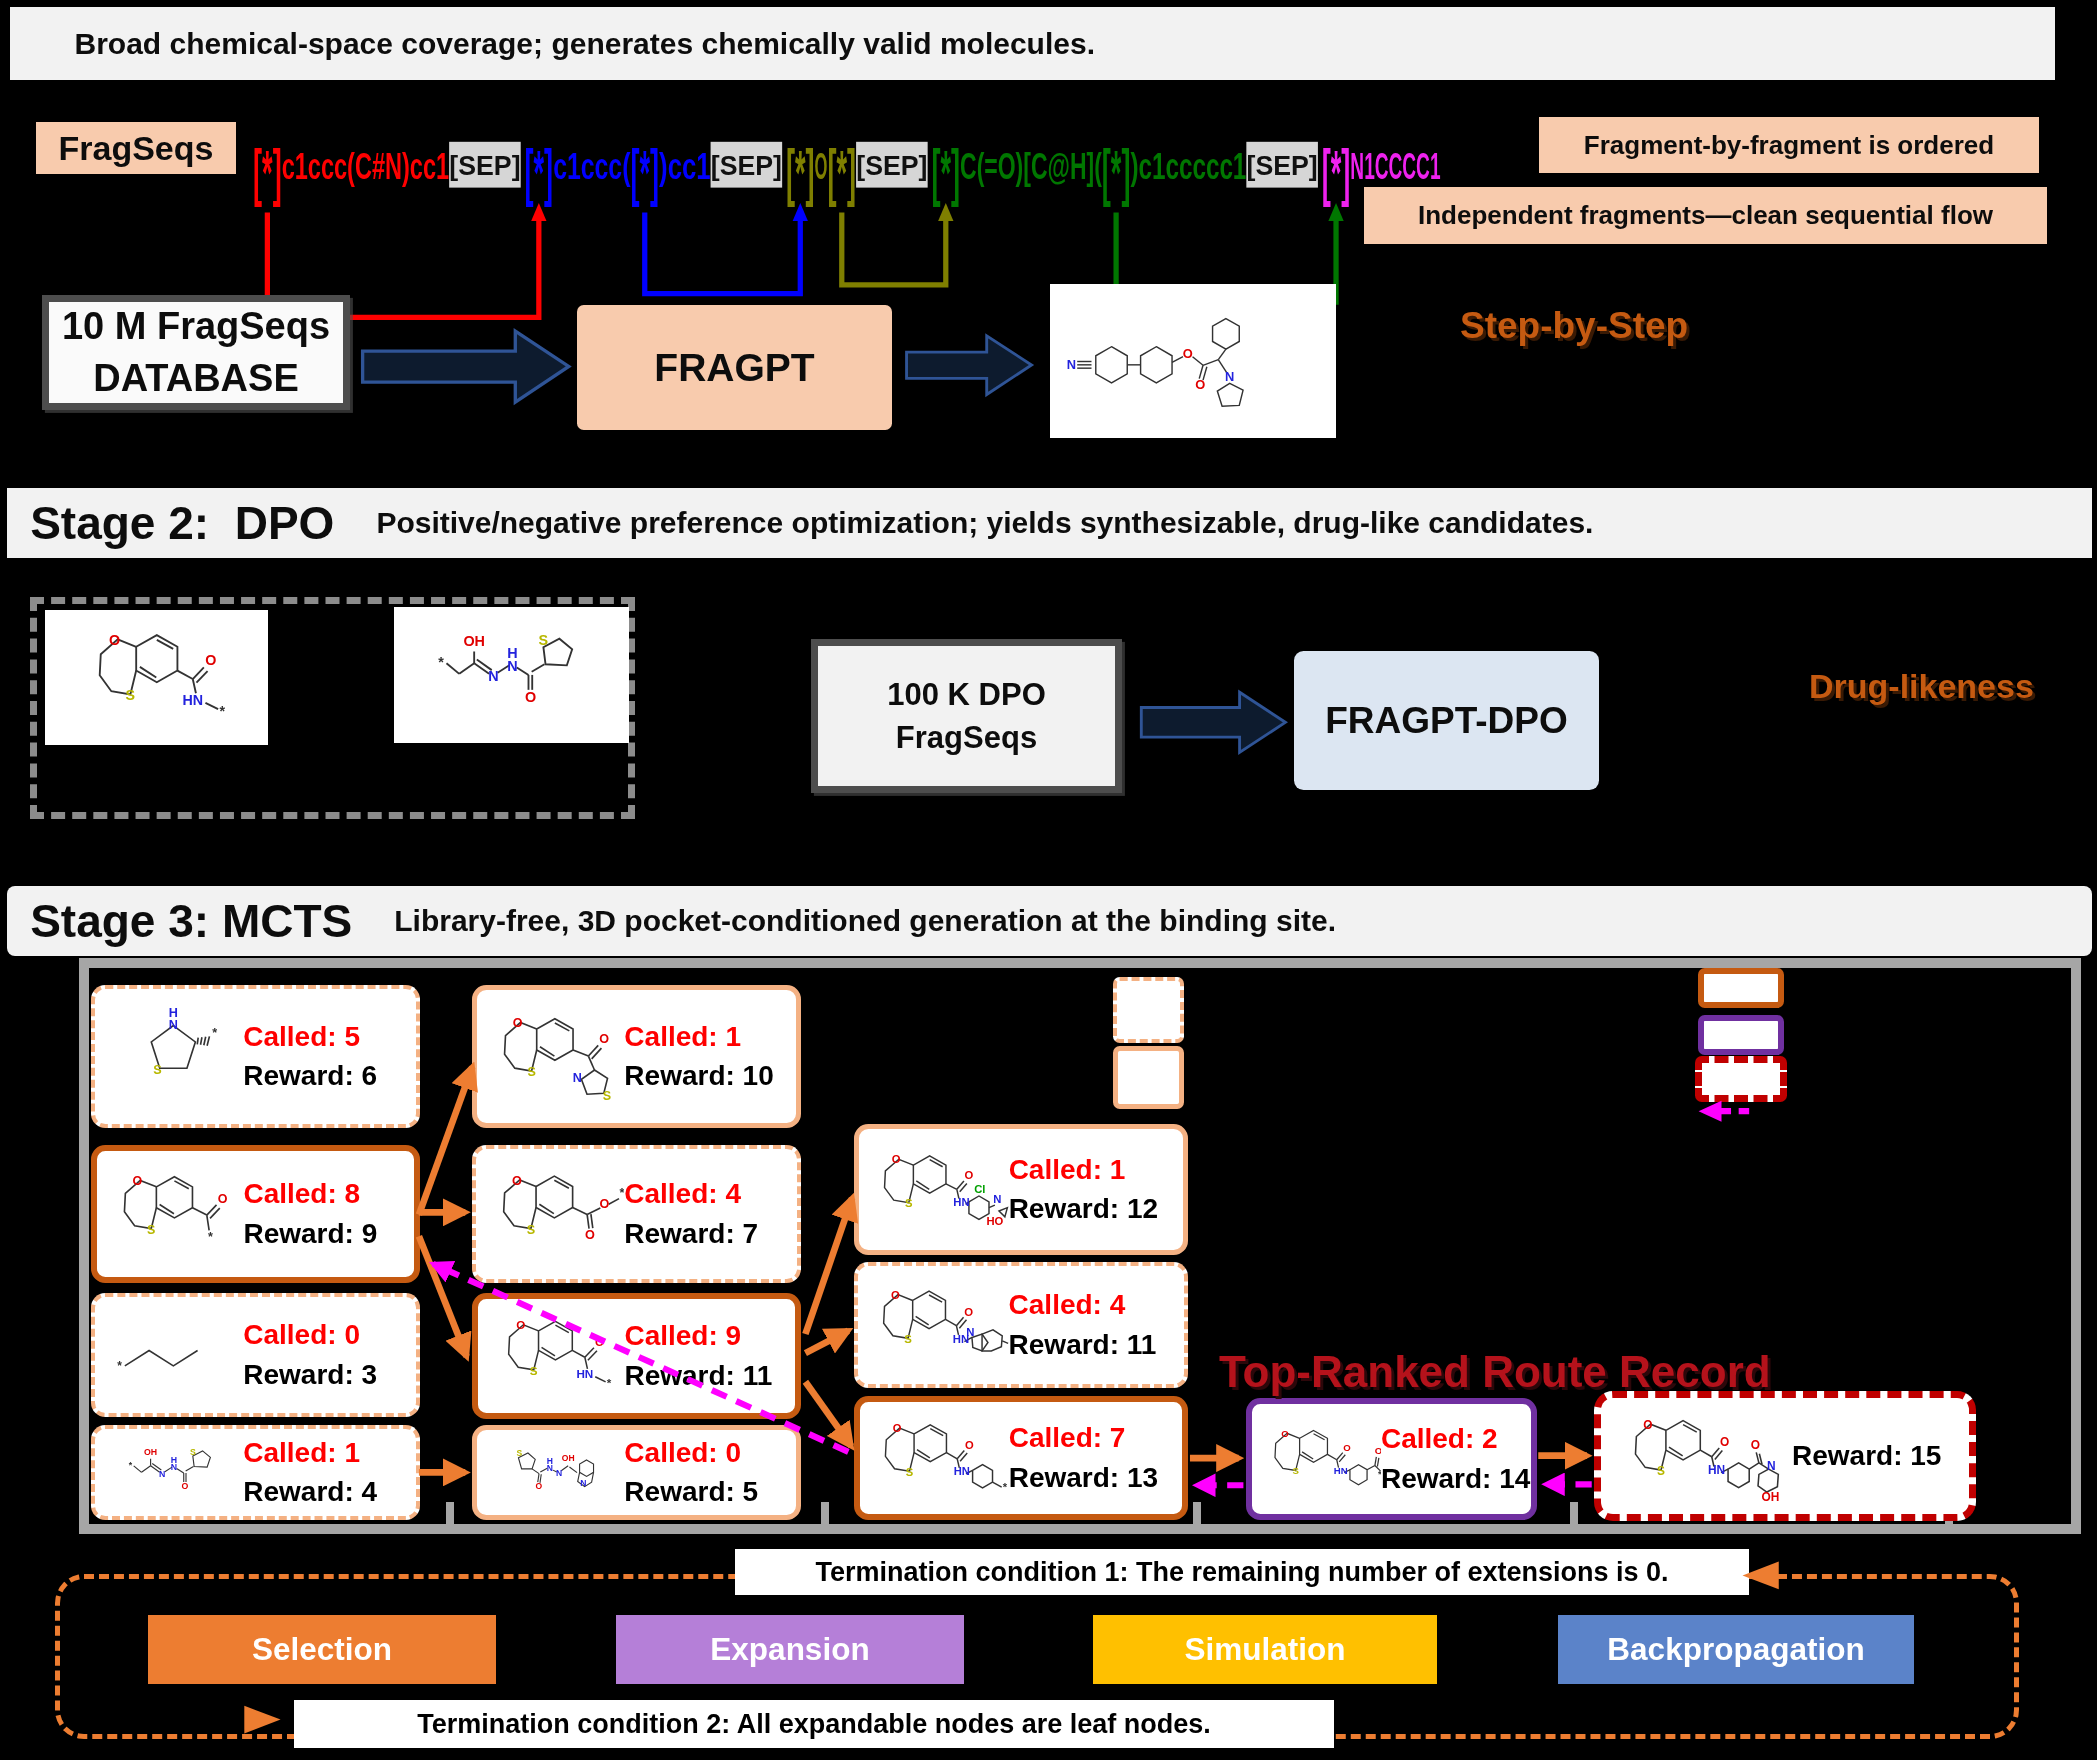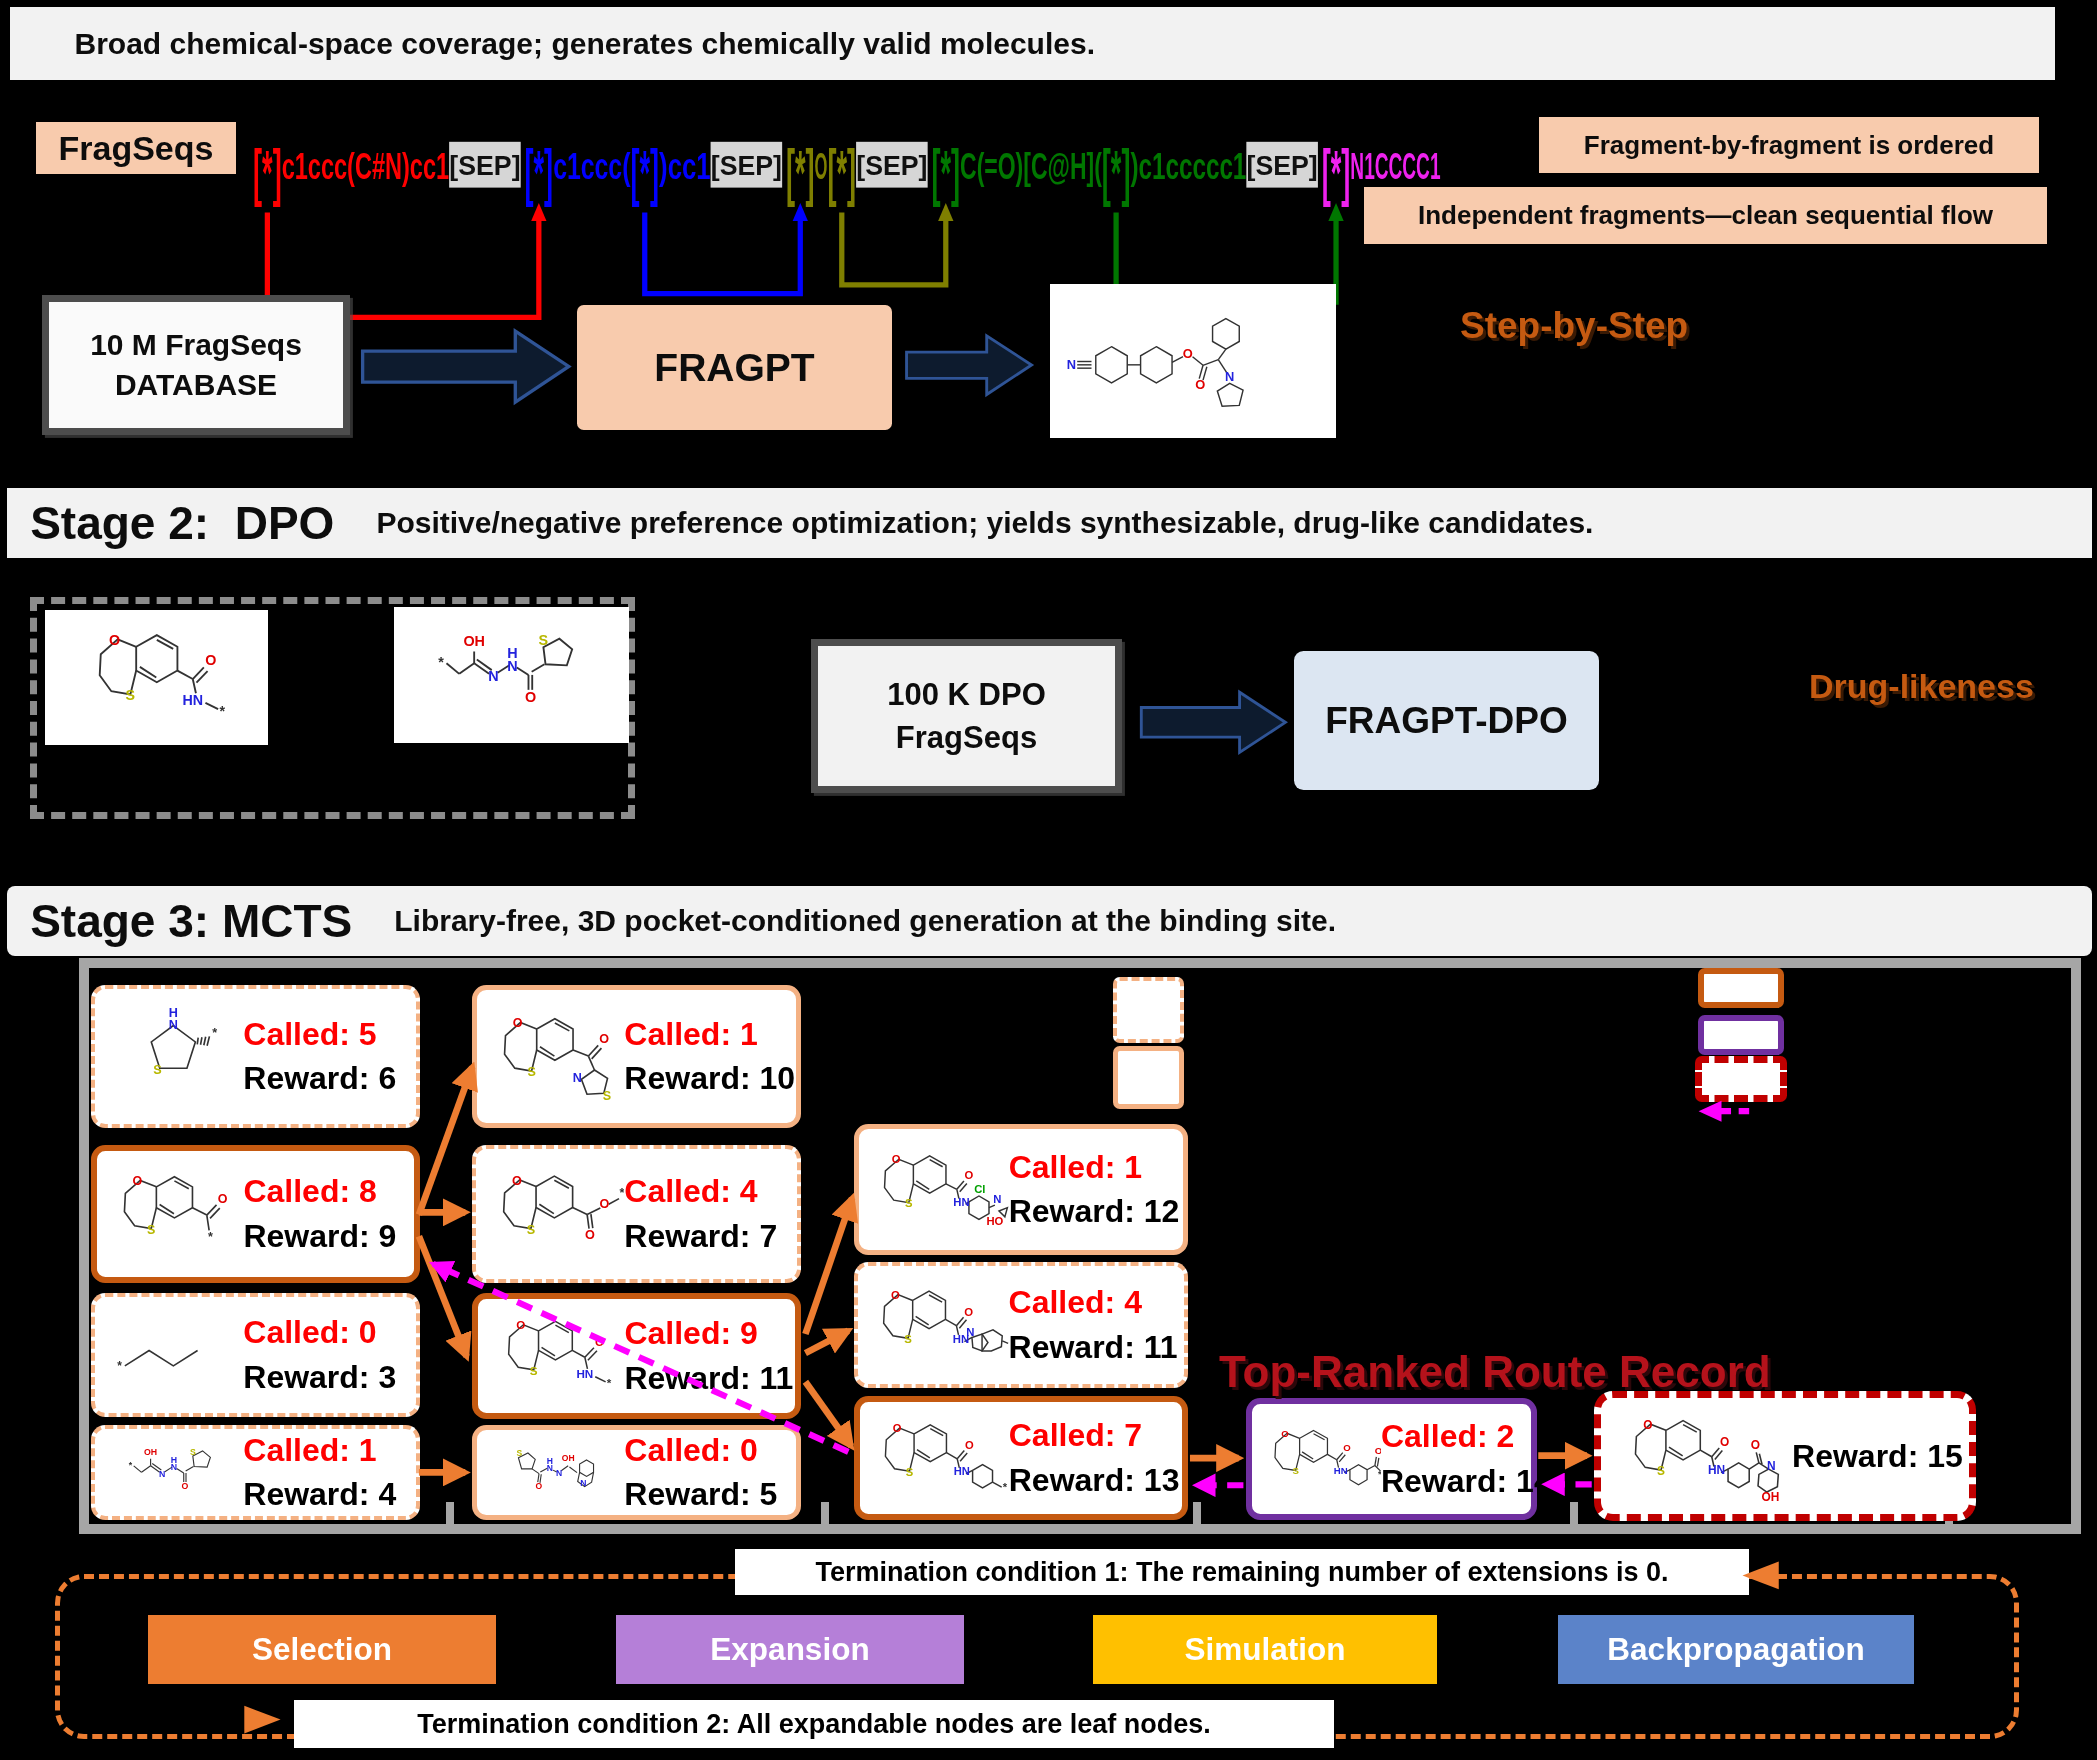--- a/index.html
+++ b/index.html
@@ -21,21 +21,21 @@
   .node{background:#fff;border-radius:14.3px;display:flex;align-items:center;
     padding:2.9px 7.6px;z-index:10;}
   .n-dashed{border:4.3px dashed #F4B183;}
   .n-light{border:5.2px solid #F4B183;}
   .n-dark{border:6.7px solid #C55A11;}
   .n-purple{border:6.7px solid #7030A0;}
   .n-record{border:7.6px dashed #C00000;border-radius:19px;}
   .mol{flex:0 0 46%;height:96%;display:flex;align-items:center;justify-content:center;}
   .mol svg{width:100%;height:100%;}
   .ntxt{flex:1;display:flex;flex-direction:column;gap:7.6px;
-    font-size:32px;font-weight:bold;line-height:1.15;white-space:nowrap;}
+    font-size:28px;font-weight:bold;line-height:1.15;white-space:nowrap;}
   .called{color:#FF0000;}
   .reward{color:#000;}
   .gray{background:#A6A6A6;z-index:5;}
   .legend{background:#fff;z-index:10;border-radius:6.7px;}
   .phase{display:flex;align-items:center;justify-content:center;color:#fff;
     font-size:31.5px;font-weight:bold;z-index:20;}
   .tcbox{background:#fff;display:flex;align-items:center;justify-content:center;
     font-size:27px;font-weight:bold;color:#000;z-index:20;white-space:nowrap;text-align:center;}
   .loop{border:5.7px dashed #ED7D31;border-radius:29px;z-index:8;}
   .atm{font-size:27px;font-weight:bold;}
@@ -106,21 +106,21 @@
     <polygon points="2264,218 2296,218 2280,180" fill="#007700"></polygon>
   </svg>
 
 <div class="abs peachbox" style="left:1539px;top:117px;width:500px;height:56px;font-size:26px;">
   <span>Fragment-by-fragment is ordered</span>
 </div>
 <div class="abs peachbox" style="left:1364px;top:187px;width:683px;height:57px;font-size:26px;">
   <span>Independent fragments—clean sequential flow</span>
 </div>
 
-<div class="abs slabbox" style="left:42px;top:295px;width:308px;height:140px;font-size:30px;line-height:1.35;">
+<div class="abs slabbox" style="left:42px;top:295px;width:308px;height:115px;font-size:38px;line-height:1.35;">
   <span>10 M FragSeqs</span>
   <span>DATABASE</span>
 </div>
 
 <div class="abs peachbox" style="left:577px;top:305px;width:315px;height:125px;font-size:39px;border-radius:6.7px;">
   <span>FRAGPT</span>
 </div>
 
 <div class="abs whitebox" style="left:1050px;top:284px;width:286px;height:154px;">
   <svg viewBox="0 0 560 300" style="width:267px;height:143px;">

